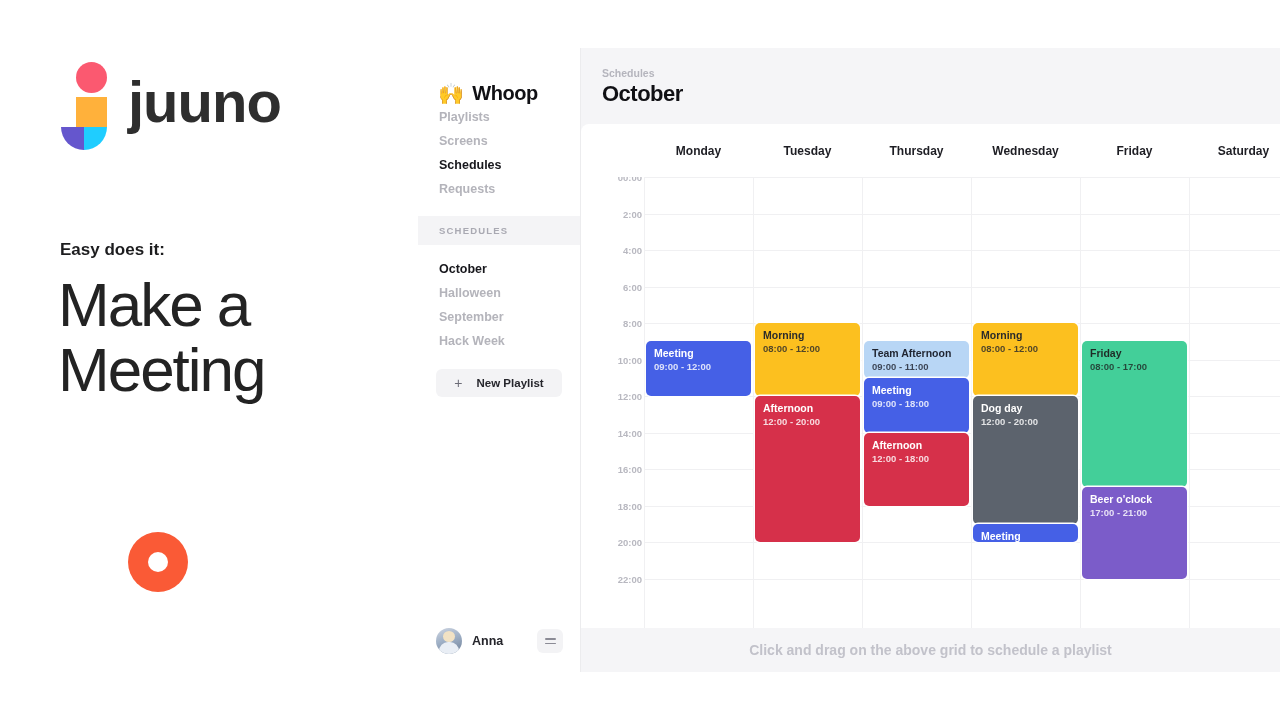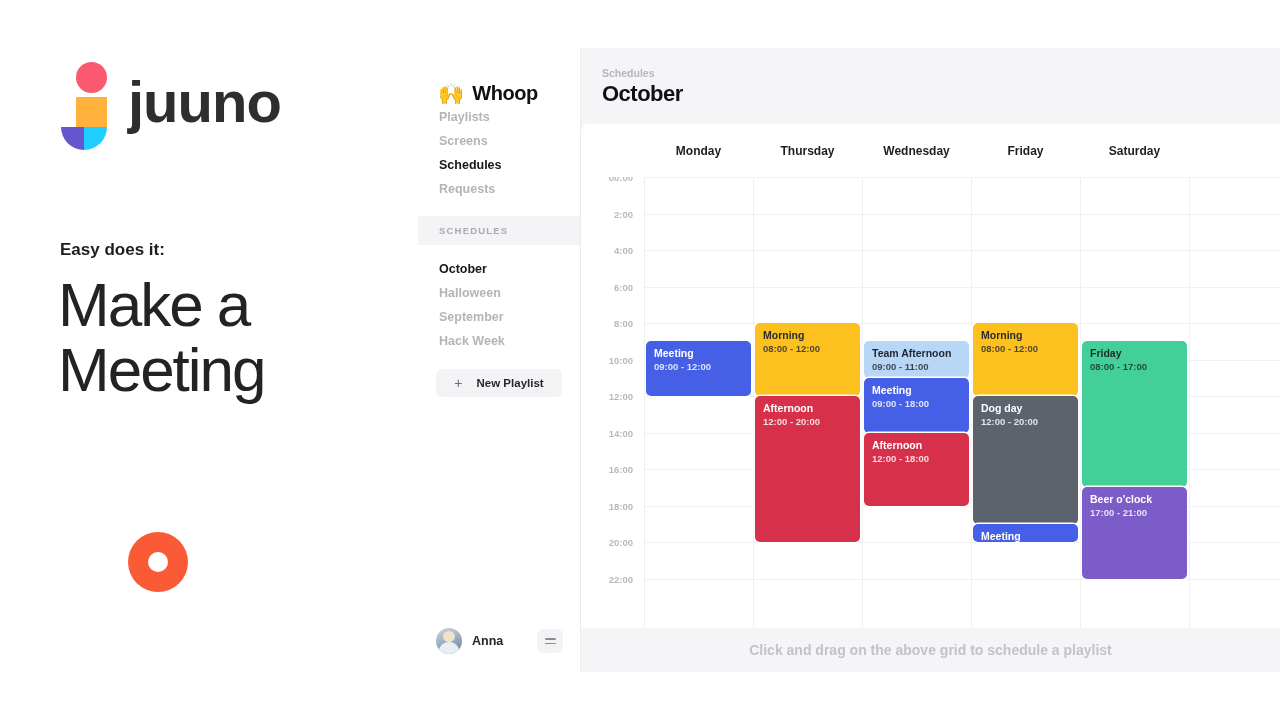--- a/index.html
+++ b/index.html
@@ -170,21 +170,21 @@
   }
 
   #grid-wrap {
     position:absolute; left:0; top:53px; right:0; bottom:0;
     overflow:hidden;
   }
   #time-col {
     position:absolute; left:0; top:0; width:63px; height:100%;
   }
   .time-lbl {
-    position:absolute; right:11px;
+    position:absolute; right:2px;
     font-size:9.5px; color:#b8b8c0; font-weight:bold;
     transform:translateY(-50%);
   }
   #grid {
     position:absolute; left:63px; top:0; right:0; bottom:0;
   }
   .col {
     position:absolute; top:0; width:109px; height:100%;
     border-left:1px solid #f0f0f2;
   }
@@ -273,20 +273,21 @@
     </div>
   </aside>
 
   <div id="main">
     <div id="crumb">Schedules</div>
     <div id="page-title">October</div>
 
     <div id="cal-card">
       <div id="day-head">
           <div class="day-cell">Monday</div>
+          <div class="day-cell">Tuesday</div>
           <div class="day-cell">Thursday</div>
           <div class="day-cell">Wednesday</div>
           <div class="day-cell">Friday</div>
           <div class="day-cell">Saturday</div>
         </div>
       <div id="grid-wrap">
         <div id="time-col">
             <div class="time-lbl" style="top: 0px;">00:00</div>
             <div class="time-lbl" style="top: 36.5px;">2:00</div>
             <div class="time-lbl" style="top: 73px;">4:00</div>

